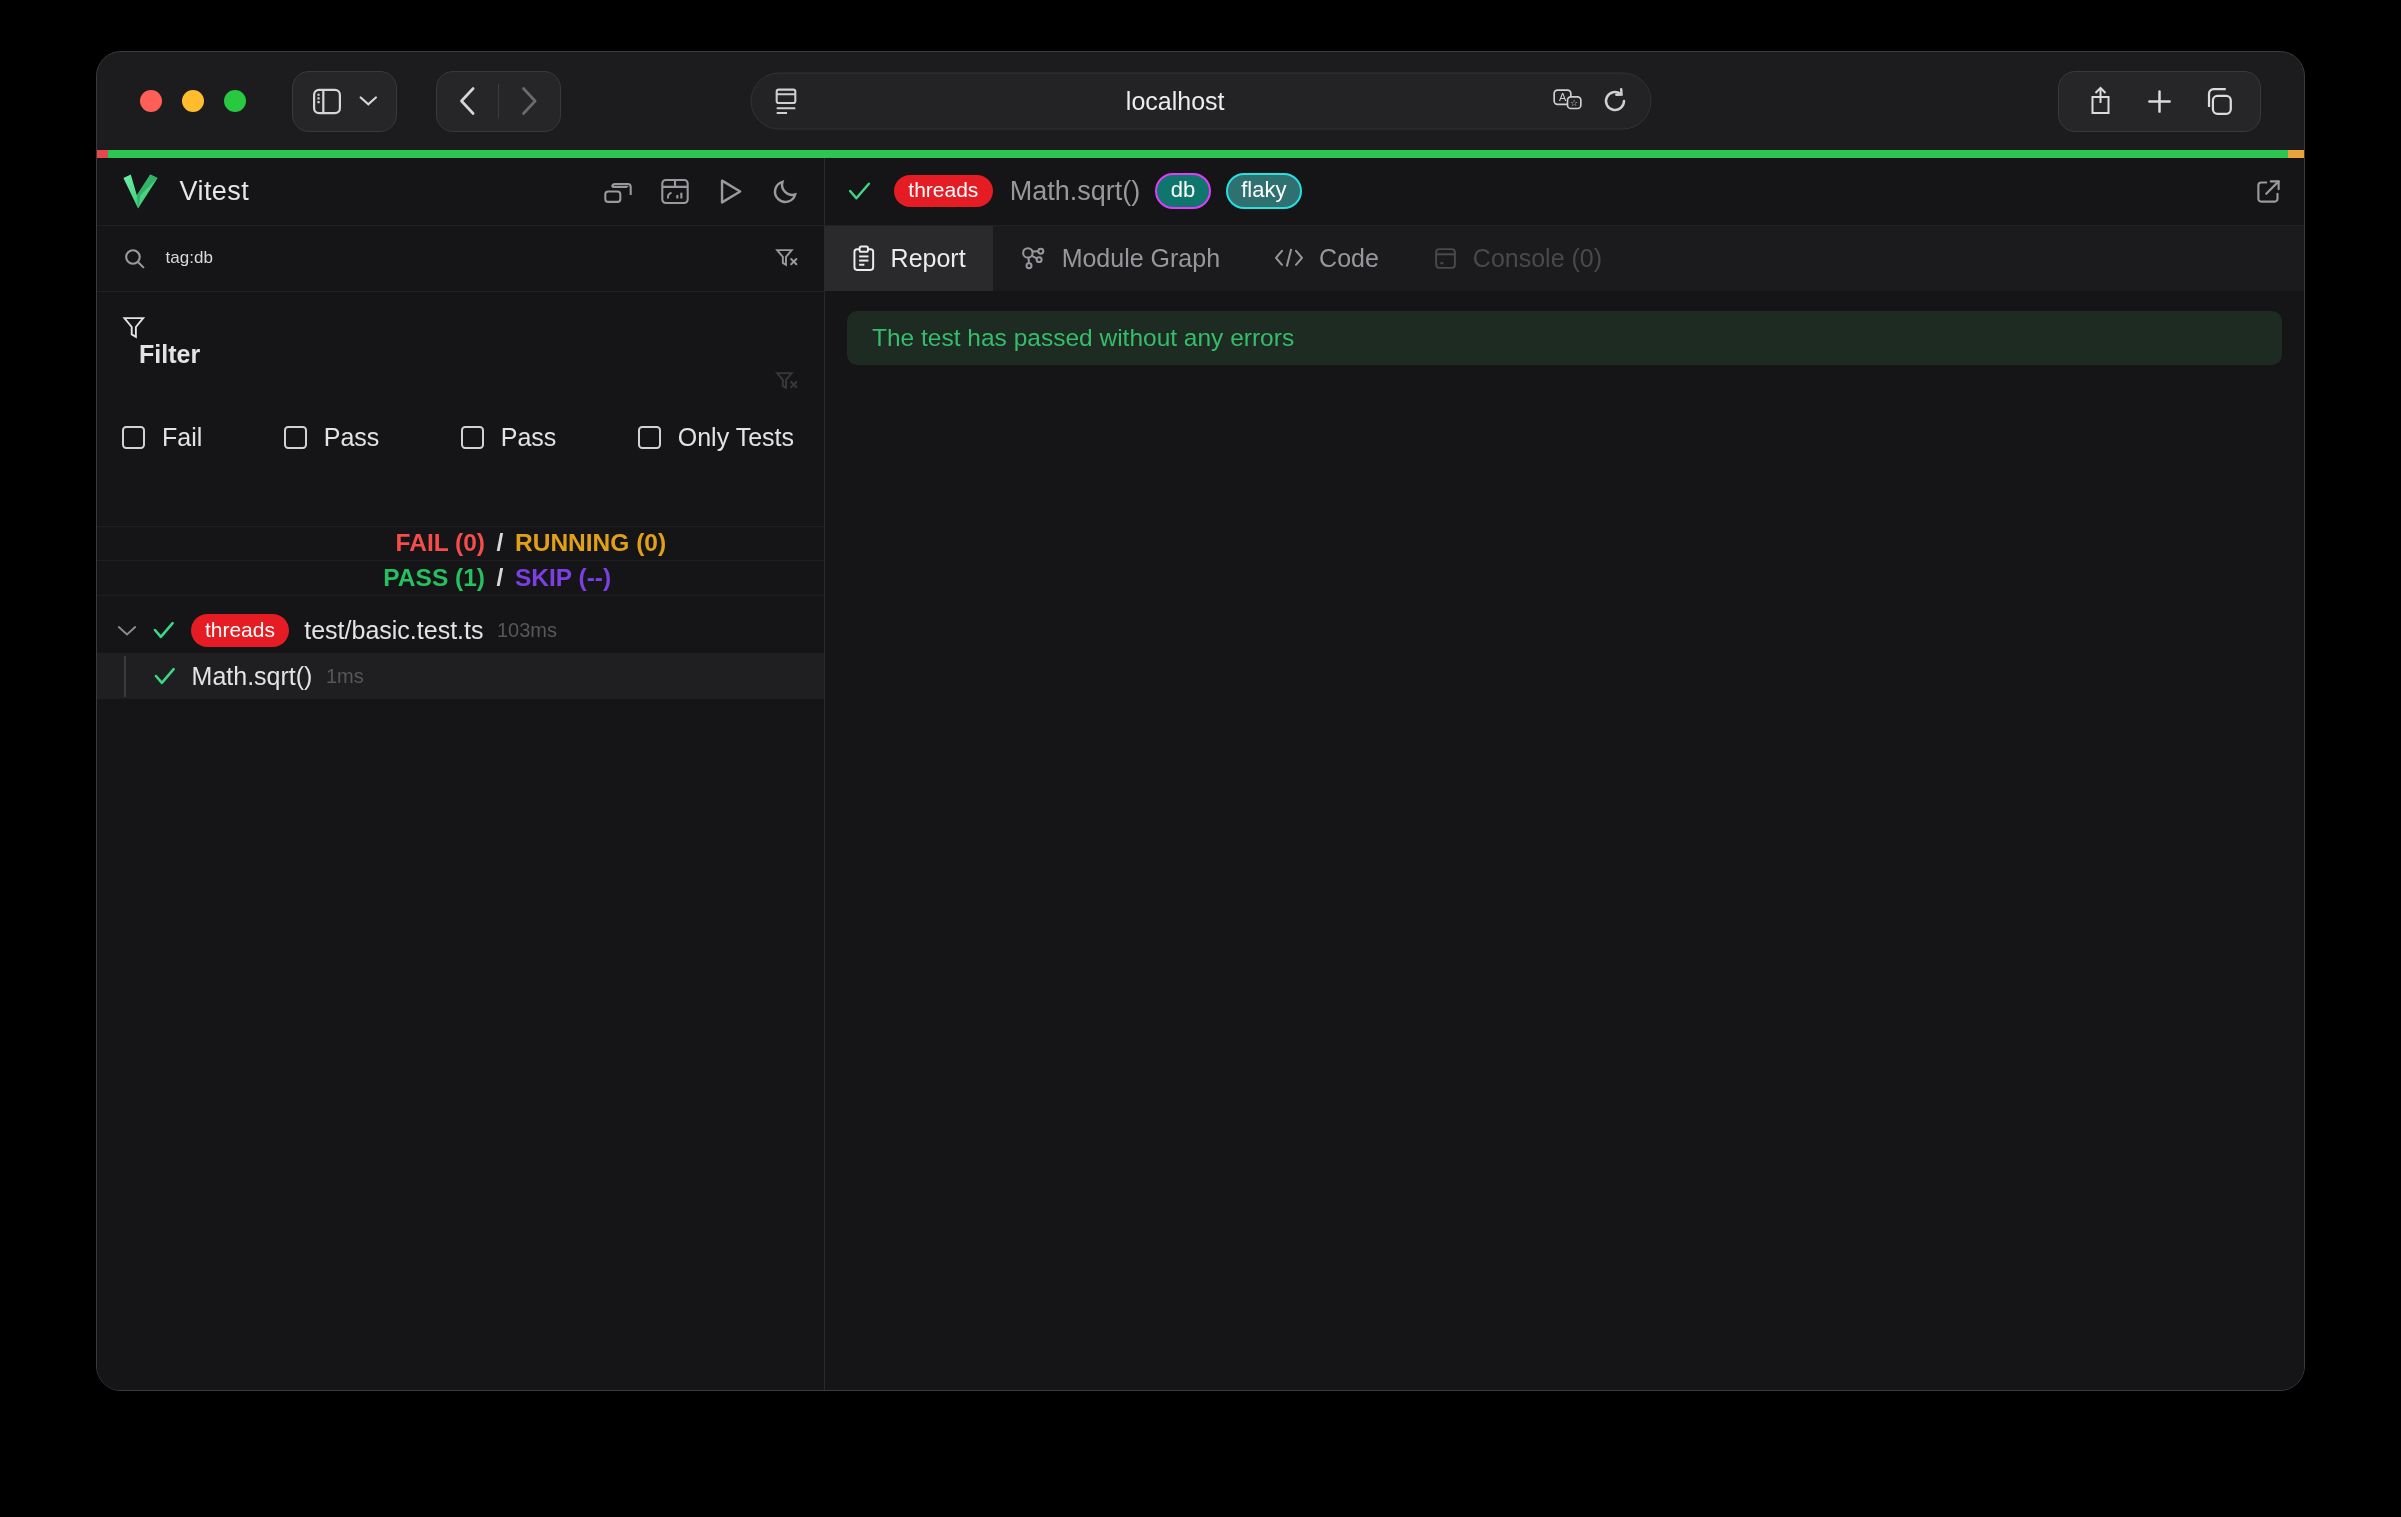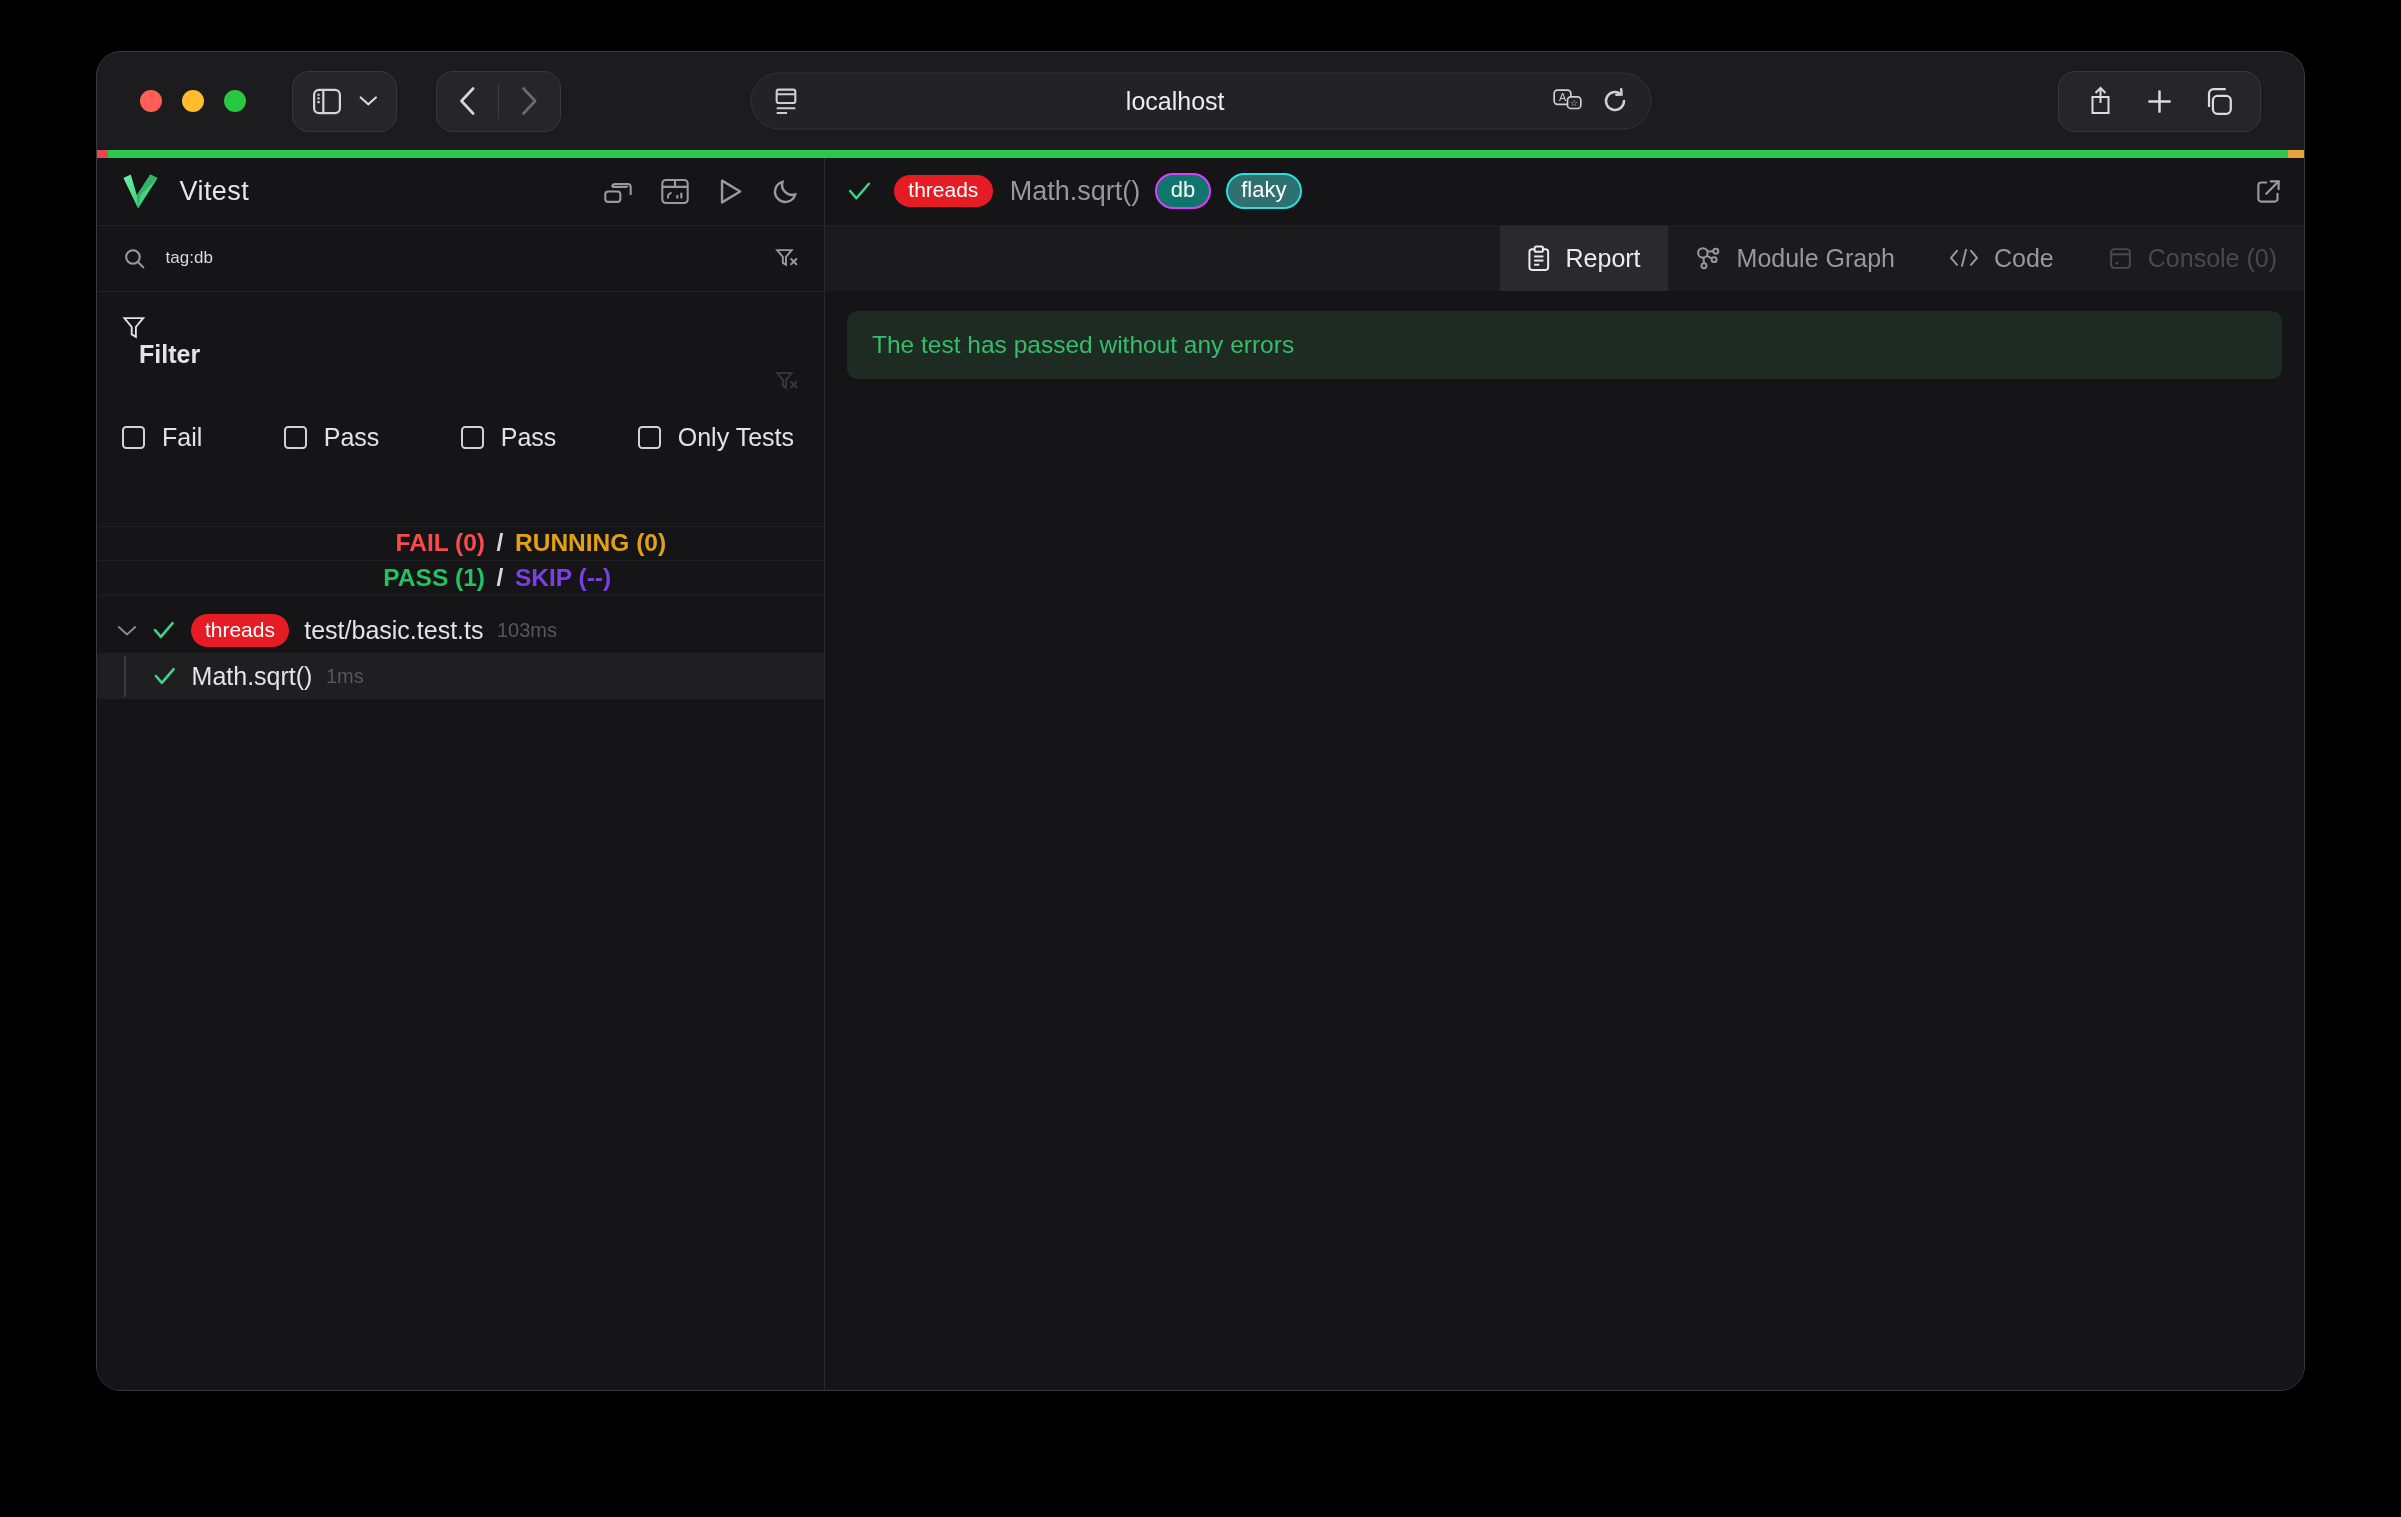--- a/index.html
+++ b/index.html
@@ -85,26 +85,26 @@
   
   .panel { flex:1; display:flex; flex-direction:column; min-width:0; }
   .p-header { height:68px; display:flex; align-items:center; padding:0 22px; border-bottom:0.8px solid #212124; }
   .p-header .badge-pill { margin-left:22px; }
   .p-test-name { margin-left:17px; font-size:27px; color:#98989c; }
   .tag-pill { margin-left:15px; color:#fff; font-size:22px; padding:2.5px 13.5px 4.2px; border-radius:843px; }
   .tag-db { background:#0f766e; border:2.1px solid #df3dfc; }
   .tag-flaky { background:#2f7070; border:2.1px solid #27dfdf; }
   .open-editor { margin-left:auto; color:#9a9a9e; display:flex; }
 
-  .tab-bar { height:65px; flex:0 0 auto; background:#1b1b1e; display:flex; align-items:stretch;justify-content:flex-end; }
+  .tab-bar { height:65px; flex:0 0 auto; background:#1b1b1e; display:flex; align-items:stretch; }
   .tab { display:flex; align-items:center; gap:15px; padding:0 27px; font-size:25px; color:#98989c; }
   .tab.active { background:#2a2a2d; color:#ececee; }
   .tab.disabled { color:#49494d; }
 
-  .report-banner { margin:20px 22px; background:#1d2b22; border-radius:10px; padding:20px 25px;
+  .report-banner { margin:20px 22px; background:#1d2b22; border-radius:10px; padding:13px 25px;
     color:#36bd6b; font-size:24.5px; font-weight:500; }
 
   svg { display:block; }
 </style>
 </head>
 <body>
 
 <div class="browser-window">
 
   <div class="toolbar">

